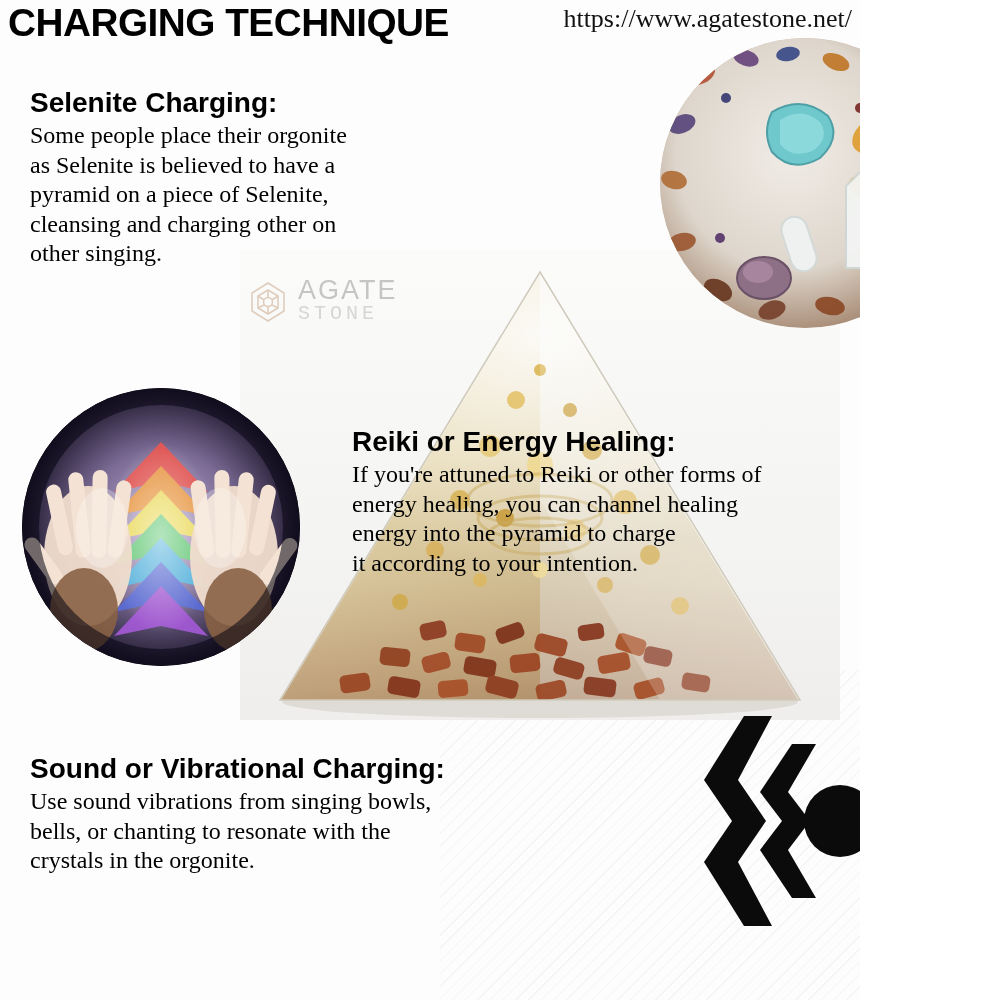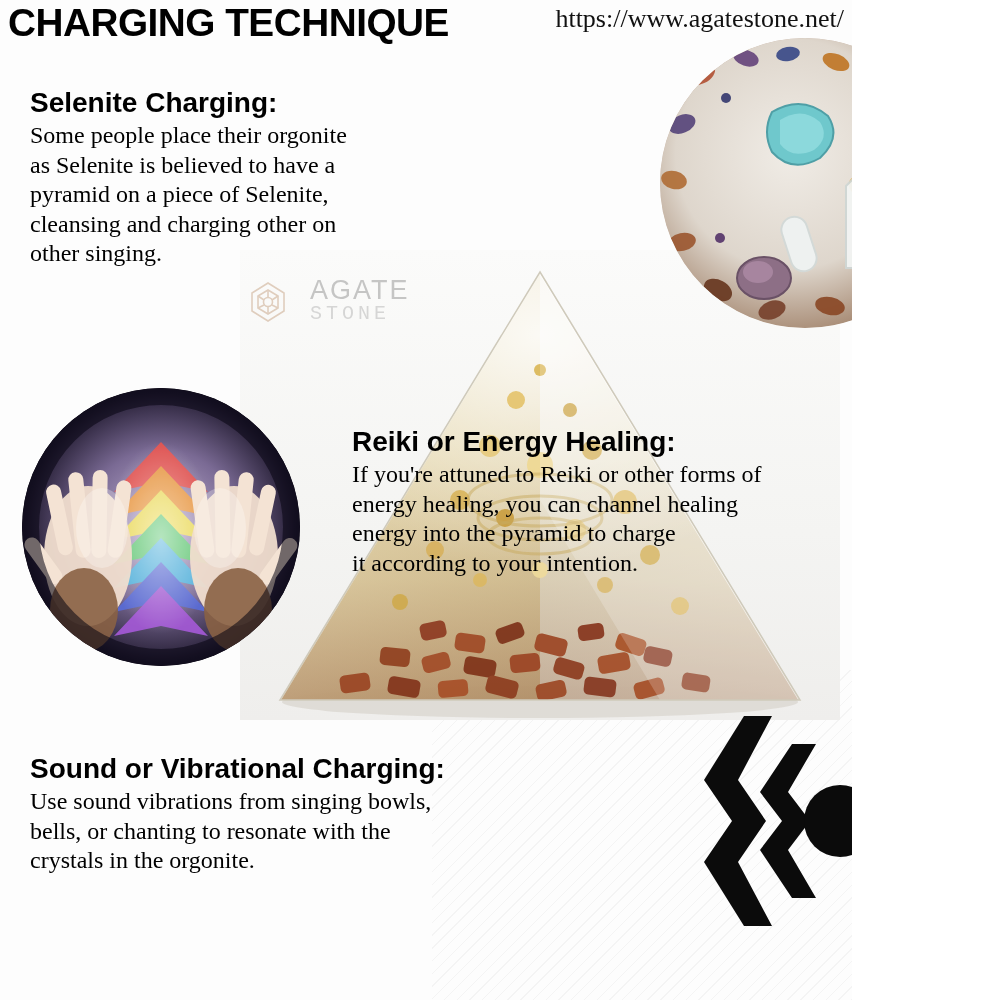--- a/index.html
+++ b/index.html
@@ -13,20 +13,21 @@
     background: #ffffff;
     font-family: "Liberation Sans", sans-serif;
     position: relative;
   }
   #page {
     position: relative;
     width: 852px;
     height: 1000px;
     background: #fdfdfd;
     overflow: hidden;
+    padding-left: 8px;
   }
 
   
   .diag-texture {
     position: absolute;
     right: 0;
     bottom: 0;
     width: 420px;
     height: 330px;
     background: repeating-linear-gradient(
@@ -140,21 +141,21 @@
   #reiki-block    { left: 352px; top: 425px; }
   #sound-block    { left: 30px; top: 752px; }
 
   
   .watermark {
     position: absolute;
     left: 246px;
     top: 278px;
     display: flex;
     align-items: center;
-    gap: 20px;
+    gap: 8px;
     opacity: 0.55;
   }
   .watermark .wm-mark { width: 44px; height: 44px; }
   .watermark .wm-text {
     display: flex;
     flex-direction: column;
     line-height: 0.96;
   }
   .watermark .wm-top {
     font-size: 27px;

